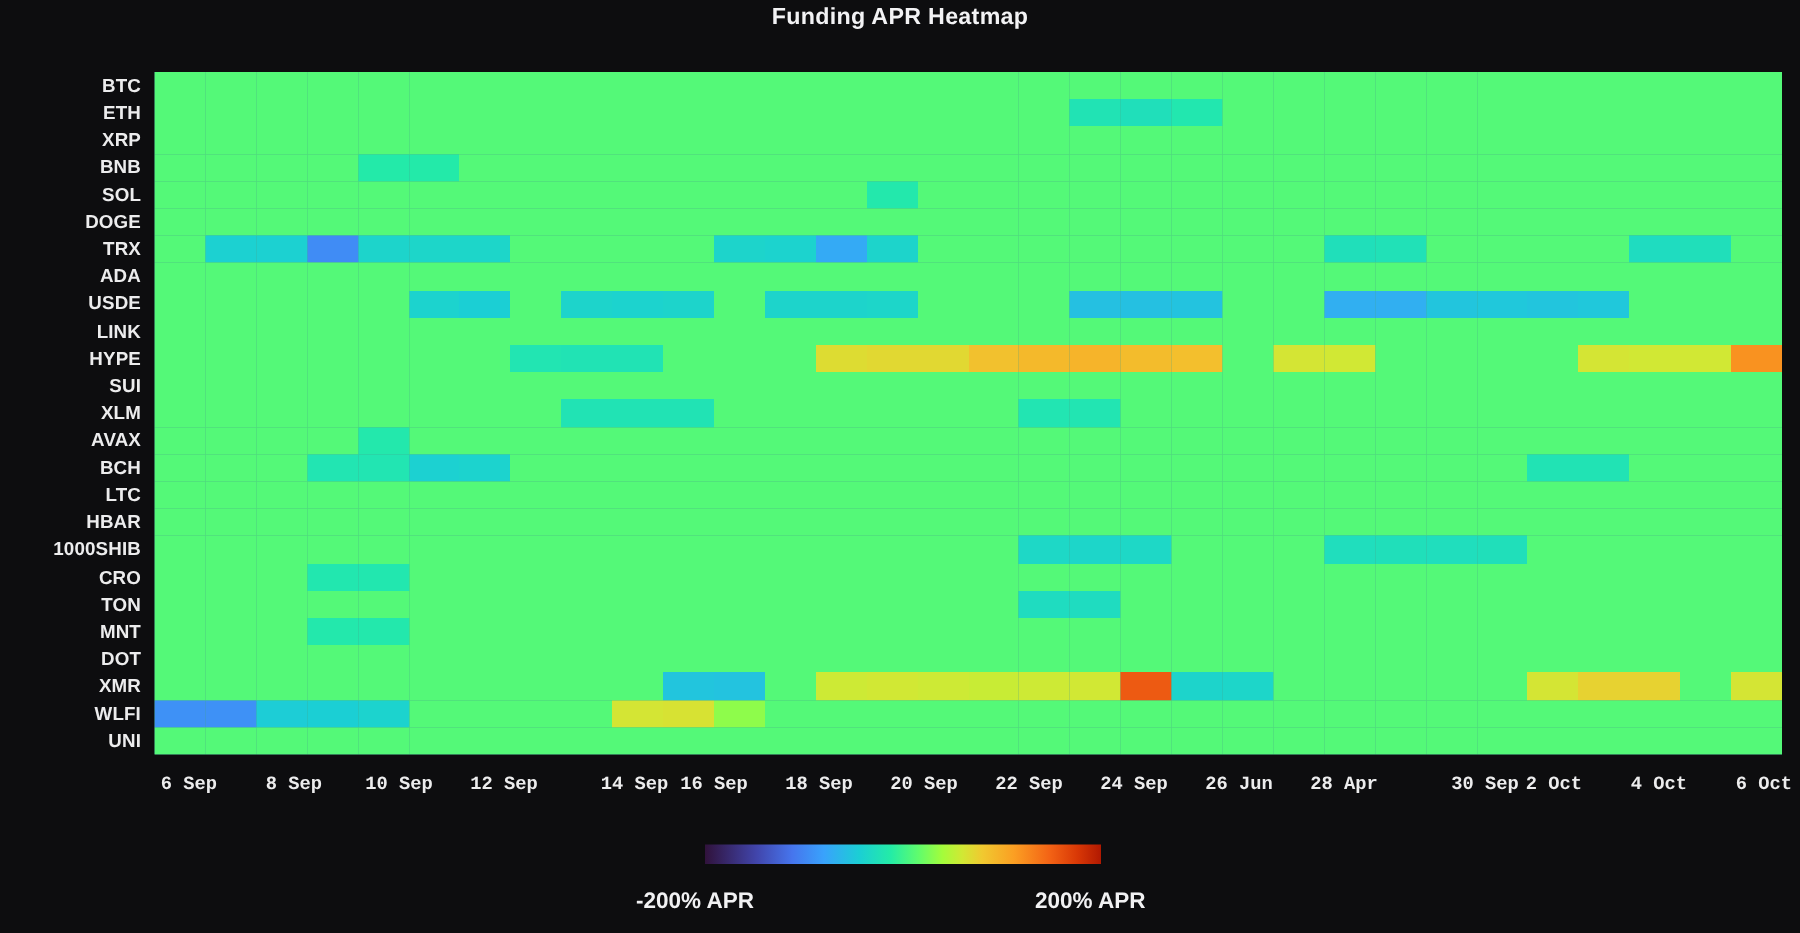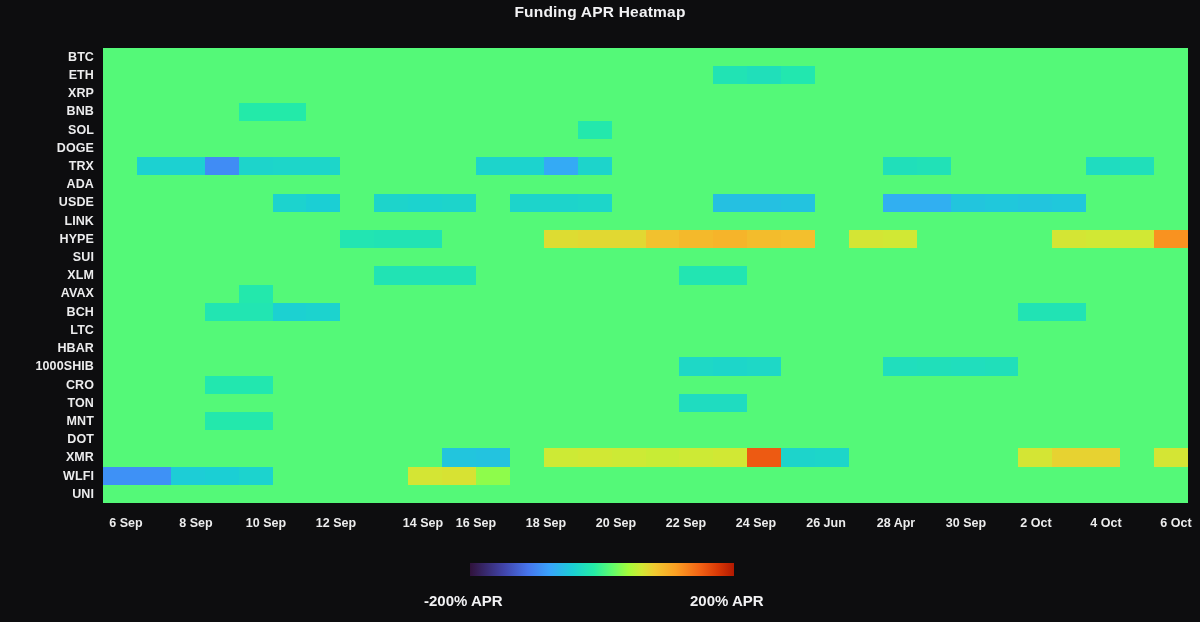--- a/index.html
+++ b/index.html
@@ -69,20 +69,21 @@
     white-space: nowrap;
   }
 
   
   #x-axis {
     position: absolute;
     left: 103px;
     top: 516px;
     width: 1085px;
     height: 22px;
+    font-family: Liberation Mono, monospace;
   }
   .x-tick {
     position: absolute;
     top: 0;
     transform: translateX(-50%);
     font-size: 12.5px;
     font-weight: 700;
     color: #ececed;
     white-space: nowrap;
   }
@@ -969,21 +970,21 @@
     <div class="x-tick" style="left: 163px;">10 Sep</div>
     <div class="x-tick" style="left: 233px;">12 Sep</div>
     <div class="x-tick" style="left: 320px;">14 Sep</div>
     <div class="x-tick" style="left: 373px;">16 Sep</div>
     <div class="x-tick" style="left: 443px;">18 Sep</div>
     <div class="x-tick" style="left: 513px;">20 Sep</div>
     <div class="x-tick" style="left: 583px;">22 Sep</div>
     <div class="x-tick" style="left: 653px;">24 Sep</div>
     <div class="x-tick" style="left: 723px;">26 Jun</div>
     <div class="x-tick" style="left: 793px;">28 Apr</div>
-    <div class="x-tick" style="left: 863px;">30 Sep</div>
+    <div class="x-tick" style="left: 887px;">30 Sep</div>
     <div class="x-tick" style="left: 933px;">2 Oct</div>
     <div class="x-tick" style="left: 1003px;">4 Oct</div>
     <div class="x-tick" style="left: 1073px;">6 Oct</div>
   </div>
 
 <div id="colorbar-wrap">
   <div id="colorbar"></div>
 </div>
 <div class="cb-label" id="cb-label-min">-200% APR</div>
 <div class="cb-label" id="cb-label-max">200% APR</div>

